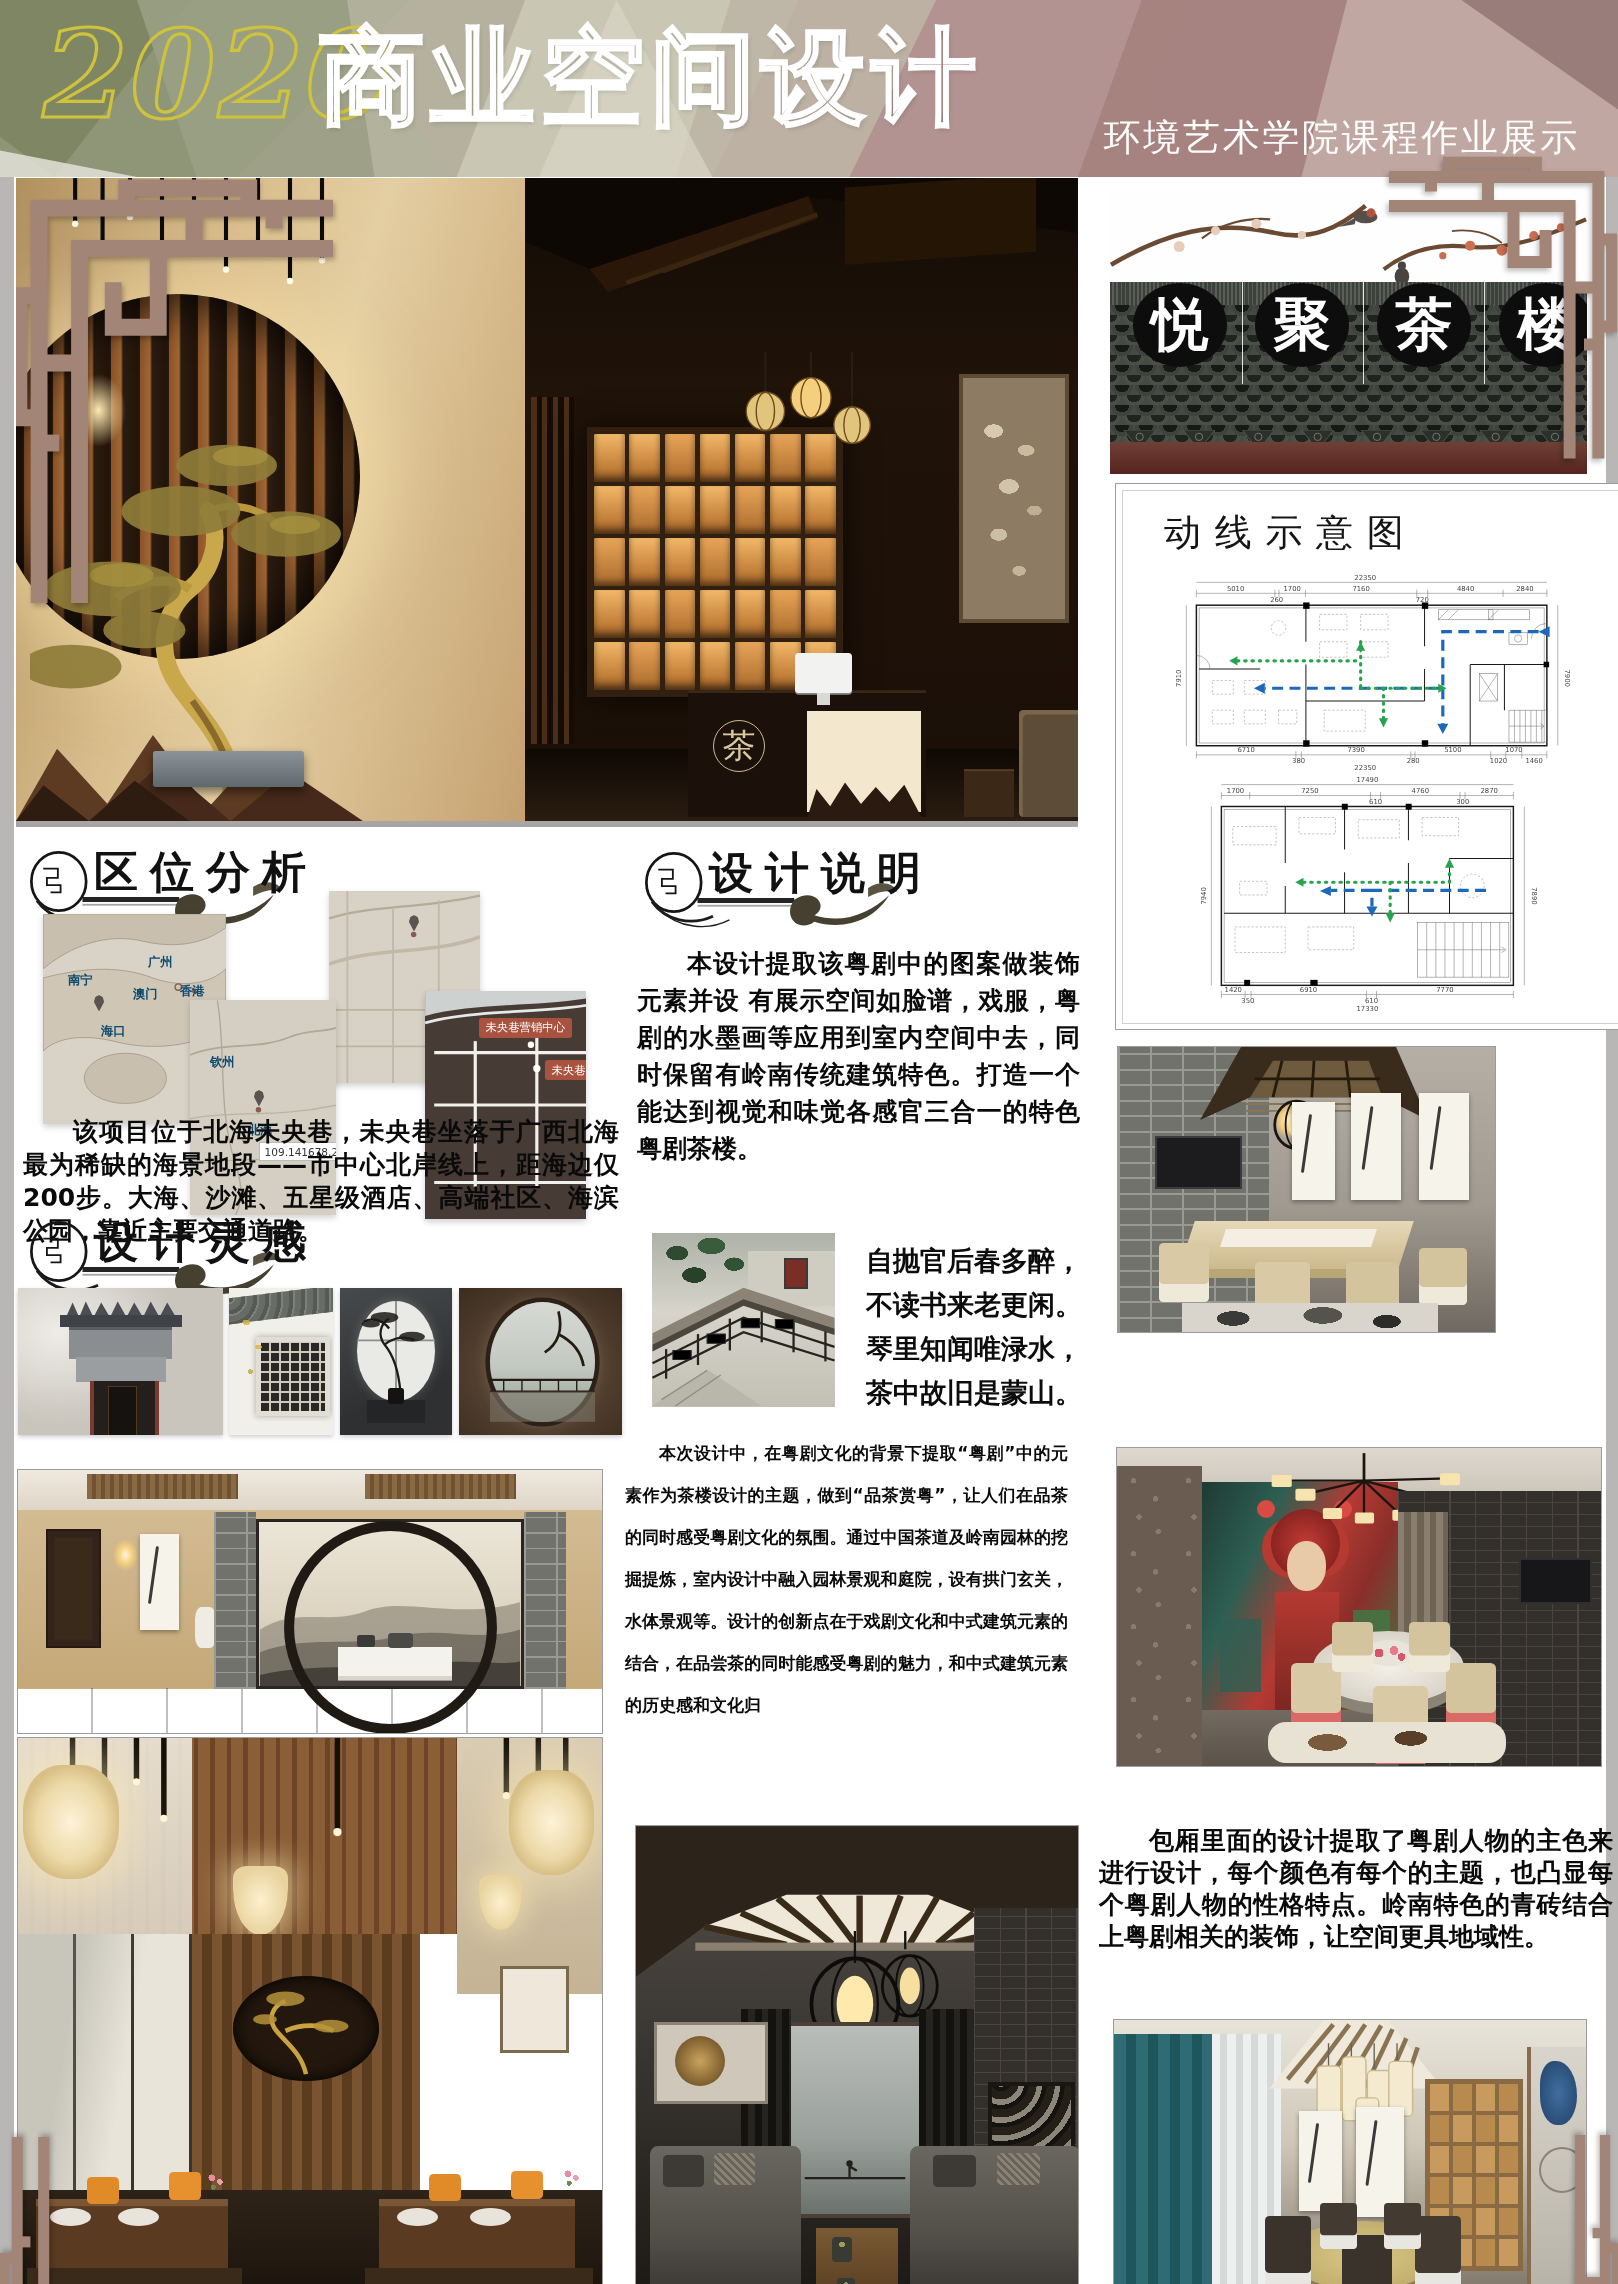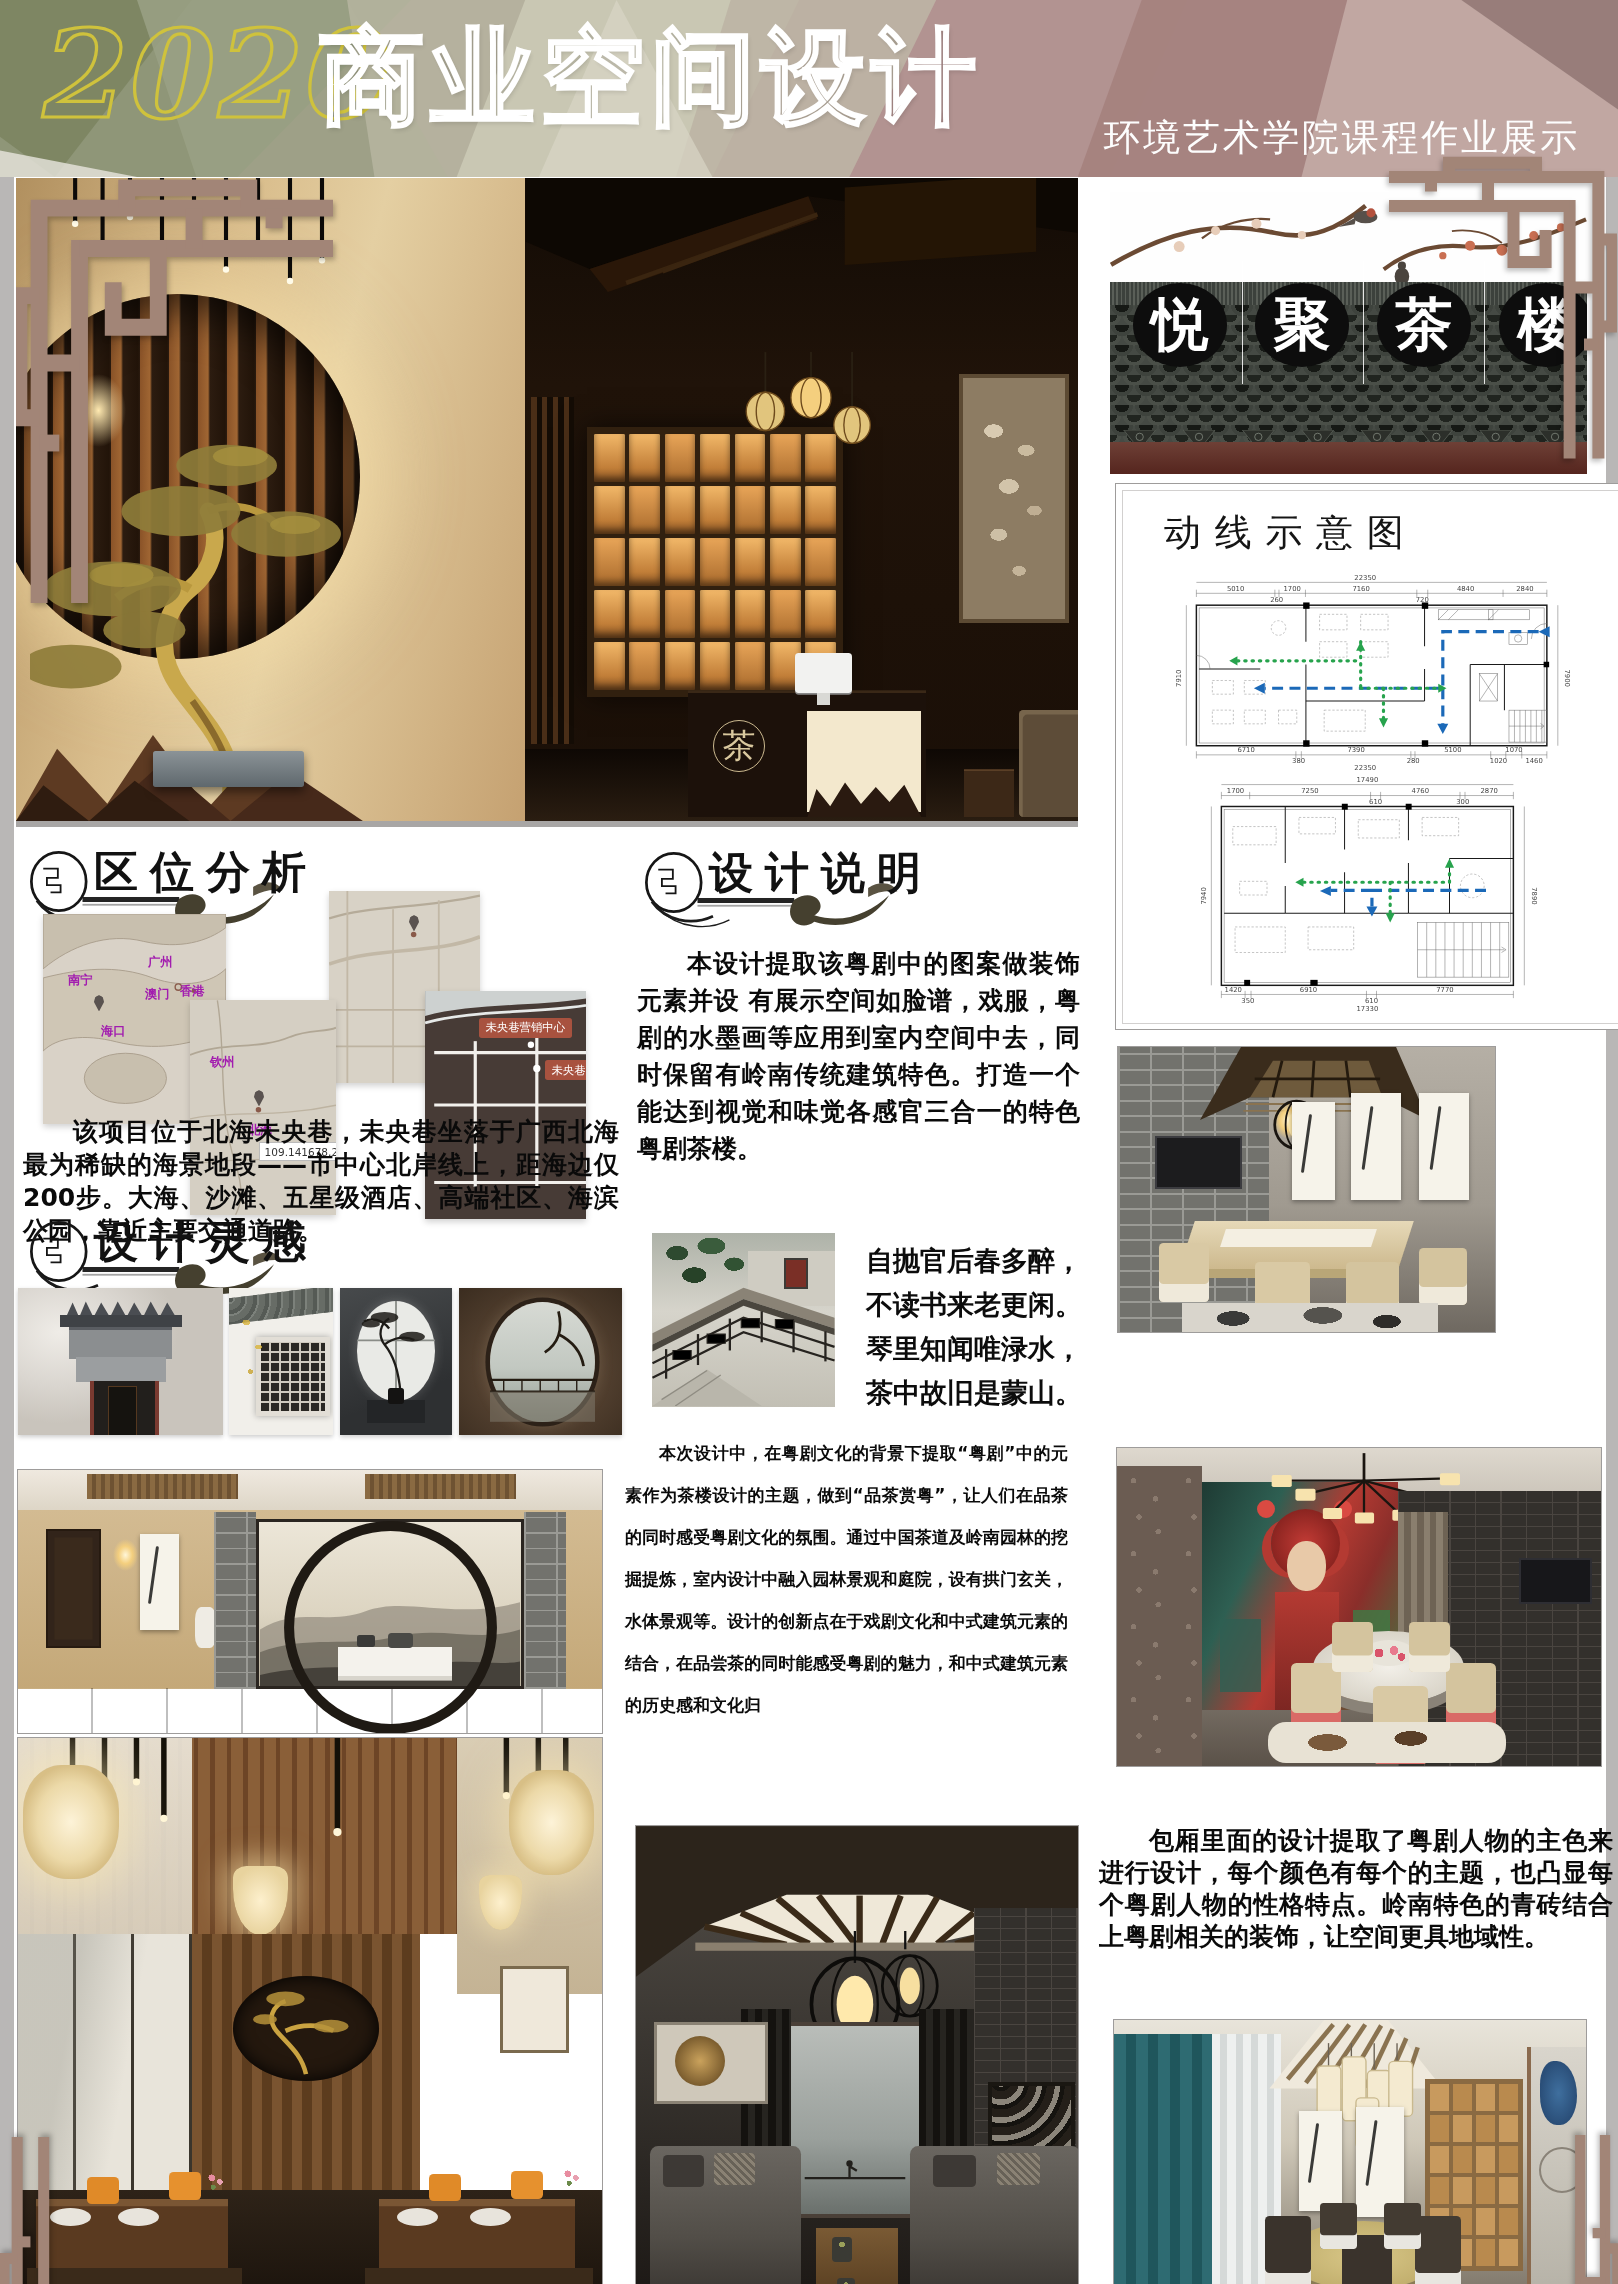--- a/index.html
+++ b/index.html
@@ -64,21 +64,21 @@
   .cadthin{stroke:#6a6a6a;fill:none;stroke-width:1.1;}
   .caddash{stroke:#8a8a8a;fill:none;stroke-width:1.1;stroke-dasharray:5 4;}
   .dim{font-size:15px;fill:#444;font-family:"DejaVu Sans",sans-serif;}
   .flowb{stroke:#1b69b8;stroke-width:7;fill:none;stroke-dasharray:24 14;}
   .flowg{stroke:#27a34d;stroke-width:7;fill:none;stroke-dasharray:3 13;stroke-linecap:round;}
   .arrb{fill:#1b69b8;}
   .arrg{fill:#27a34d;}
 
   
   .map{position:absolute;overflow:hidden;box-shadow:0 2.7px 6.4px rgba(0,0,0,.18);}
-  .map-label{position:absolute;font-size:12.3px;color:#a21caf;font-weight:600;}
+  .map-label{position:absolute;font-size:12.3px;color:#0c4a6e;font-weight:600;}
   .pin{position:absolute;width:12px;height:16.4px;background:#5a5350;border-radius:50% 50% 50% 50%/60% 60% 40% 40%;clip-path:polygon(50% 100%,8% 42%,18% 12%,50% 0,82% 12%,92% 42%);}
   .redpill{position:absolute;background:#a8523f;color:#fff;font-size:11.4px;padding:2.7px 6.4px;border-radius:2.7px;white-space:nowrap;}
   #coordbox{position:absolute;background:#fff;color:#333;font-size:10.5px;padding:2.7px 4.6px;border:0.5px solid #bbb;}
 
   
   .insp{position:absolute;top:1288px;height:147px;overflow:hidden;box-shadow:0 1.8px 4.6px rgba(0,0,0,.2);}
 
   
   .brick-gray{background-image:repeating-linear-gradient(0deg,#9a9a95 0 1.8px,transparent 1.8px 15.5px),repeating-linear-gradient(90deg,#9a9a95 0 1.8px,transparent 1.8px 32px);background-color:#72726d;}
   .brick-dark{background-image:repeating-linear-gradient(0deg,#4a4540 0 1.4px,transparent 1.4px 12px),repeating-linear-gradient(90deg,#4a4540 0 1.4px,transparent 1.4px 25.6px);background-color:#33302c;}
@@ -586,21 +586,21 @@
   <div class="map" style="left:43px;top:914px;width:183px;height:210px;background:#d9d2c7;">
     <svg width="183" height="210" viewBox="0 0 400 460">
       <path d="M0,120 C60,70 140,40 220,60 C300,78 360,60 400,30 V0 H0 Z" fill="#c8bfae" stroke="#a89c8a" stroke-width="2"></path>
       <path d="M0,140 C80,120 160,110 240,140 C310,165 370,150 400,120 V250 C330,290 240,300 160,280 C90,262 30,270 0,300 Z" fill="#cfc6b5" stroke="#a89c8a" stroke-width="2"></path>
       <ellipse cx="180" cy="360" rx="90" ry="55" fill="#c8bfae" stroke="#a89c8a" stroke-width="2"></ellipse>
       <circle cx="296" cy="160" r="7" fill="none" stroke="#8a5a4a" stroke-width="3"></circle>
       <circle cx="330" cy="168" r="5" fill="#8a5a4a"></circle>
     </svg>
     <div class="map-label" style="left:25px;top:58px;">南宁</div>
     <div class="map-label" style="left:105px;top:40px;">广州</div>
-    <div class="map-label" style="left:90px;top:72px;margin-left:12px;">澳门</div>
+    <div class="map-label" style="left:90px;top:72px;">澳门</div>
     <div class="map-label" style="left:137px;top:69px;">香港</div>
     <div class="map-label" style="left:58px;top:109px;">海口</div>
     <div class="pin" style="left:50px;top:81px;"></div>
   </div>
 
   <div class="map" style="left:329px;top:891px;width:151px;height:192px;background:#d8d2c6;">
     <svg width="151" height="192" viewBox="0 0 330 420">
       <path d="M0,60 C90,30 200,40 330,10" stroke="#b5ab99" stroke-width="5" fill="none"></path>
       <path d="M0,160 C110,120 230,140 330,100" stroke="#c2b8a6" stroke-width="8" fill="none"></path>
       <path d="M40,0 V420 M140,40 V420 M240,20 V420" stroke="#c2b8a6" stroke-width="4" fill="none"></path>

